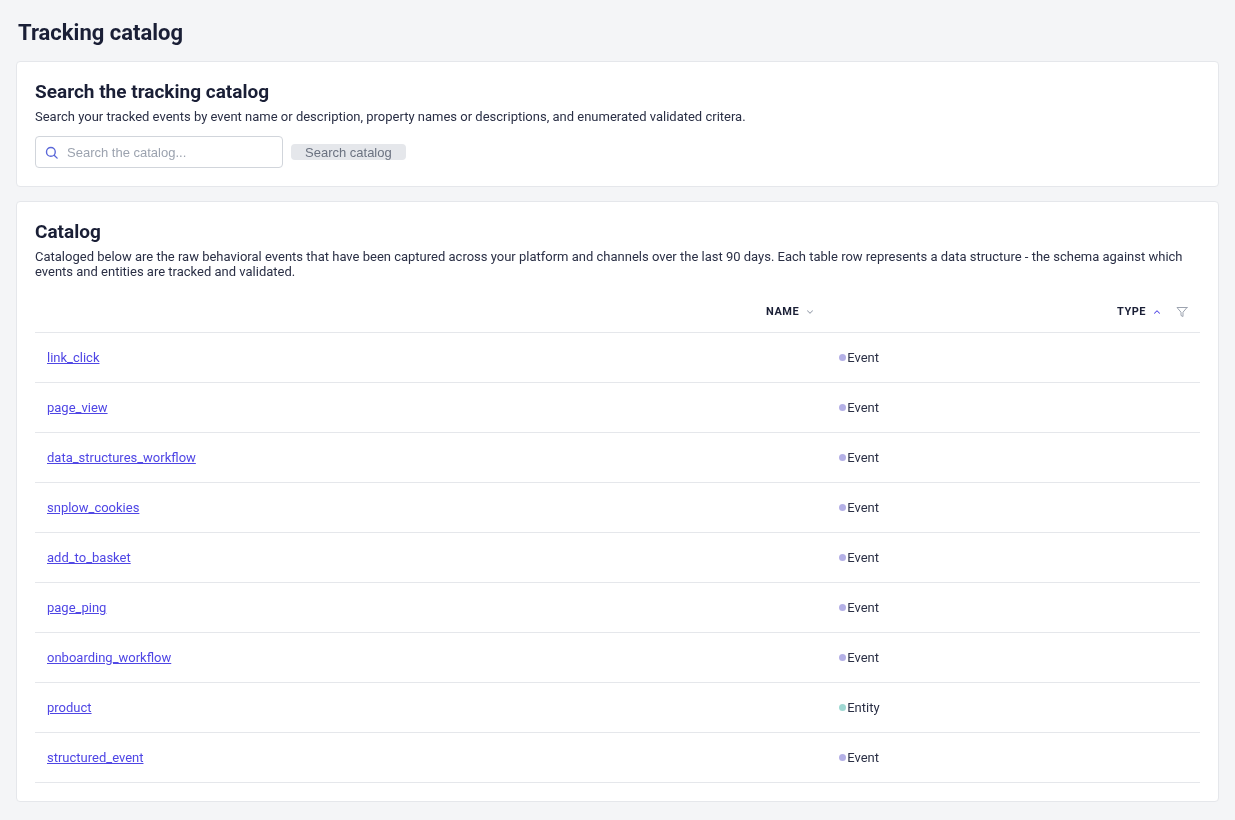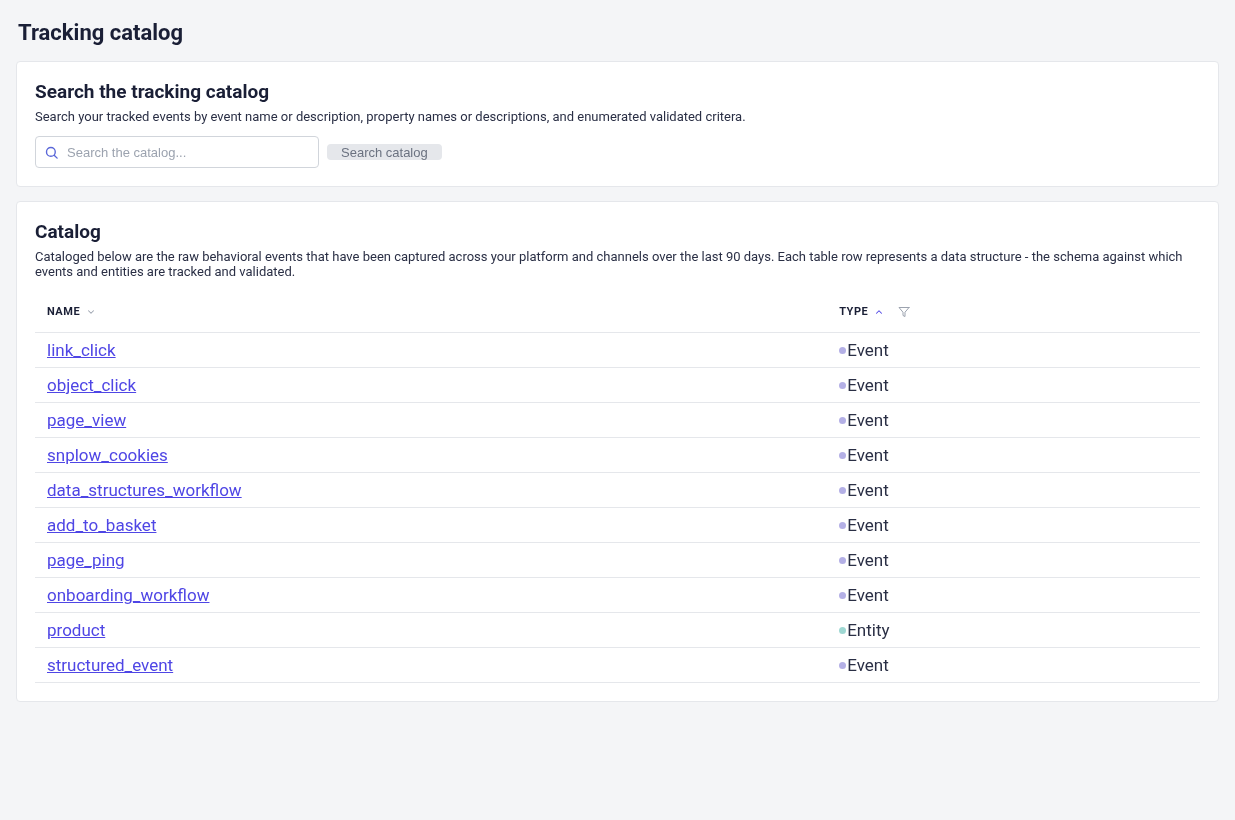--- a/index.html
+++ b/index.html
@@ -48,21 +48,21 @@
   .card-desc {
     font-size: 13px;
     color: var(--text-body);
     margin-bottom: 12px;
   }
   .search-row { display: flex; gap: 8px; align-items: center; }
   .search-wrap {
     display: flex; align-items: center;
     border: 1px solid #d1d5db;
     border-radius: 4px;
-    height: 32px; width: 284px;
+    height: 32px; width: 248px;
     padding: 0 8px;
     background: #fff;
   }
   .search-wrap input {
     border: none; outline: none; flex: 1;
     font-size: 13px;
     color: var(--text-body);
     background: transparent;
   }
   .search-wrap input::placeholder { color: #9ca3af; }
@@ -88,25 +88,25 @@
   table.catalog th {
     text-align: left;
     font-size: 11px;
     letter-spacing: 0.5px;
     font-weight: 700;
     color: var(--text-dark);
     text-transform: uppercase;
     padding: 14px 12px;
     border-bottom: 1px solid var(--border);
   }
-  .th-content { display: flex; align-items: center; gap: 6px; }
+  .th-content { display: flex; align-items: center; gap: 6px; justify-content: flex-end; }
   table.catalog td {
-    padding: 7px 12px;
+    padding: 17px 12px;
     border-bottom: 1px solid var(--border);
-    font-size: 17px;
+    font-size: 13px;
     vertical-align: middle;
   }
   .name-link { color: var(--link); text-decoration: underline; cursor: pointer; }
   .name-suffix { color: var(--text-body); }
   .type-cell { display: flex; align-items: center; gap: 1px; }
   .dot { width: 7px; height: 7px; border-radius: 50%; display:inline-block; flex: none; }
   .dot.event { background: var(--dot-event); }
   .dot.entity { background: var(--dot-entity); }
   .sort-icon, .filter-icon { display:inline-flex; align-items:center; }
 </style>
@@ -175,48 +175,39 @@
           <tr>
             <td><a class="name-link">link_click</a></td>
             <td>
               <span class="type-cell">
                 <span class="dot event"></span>
                 <span>Event</span>
               </span>
             </td>
           </tr>
           <tr>
-            <td><a class="name-link">object_click</a></td>
-            <td>
-              <span class="type-cell">
-                <span class="dot event"></span>
-                <span>Event</span>
-              </span>
-            </td>
-          </tr>
-          <tr>
             <td><a class="name-link">page_view</a></td>
             <td>
               <span class="type-cell">
                 <span class="dot event"></span>
                 <span>Event</span>
               </span>
             </td>
           </tr>
           <tr>
+            <td><a class="name-link">data_structures_workflow</a></td>
+            <td>
+              <span class="type-cell">
+                <span class="dot event"></span>
+                <span>Event</span>
+              </span>
+            </td>
+          </tr>
+          <tr>
             <td><a class="name-link">snplow_cookies</a></td>
-            <td>
-              <span class="type-cell">
-                <span class="dot event"></span>
-                <span>Event</span>
-              </span>
-            </td>
-          </tr>
-          <tr>
-            <td><a class="name-link">data_structures_workflow</a></td>
             <td>
               <span class="type-cell">
                 <span class="dot event"></span>
                 <span>Event</span>
               </span>
             </td>
           </tr>
           <tr>
             <td><a class="name-link">add_to_basket</a></td>
             <td>

